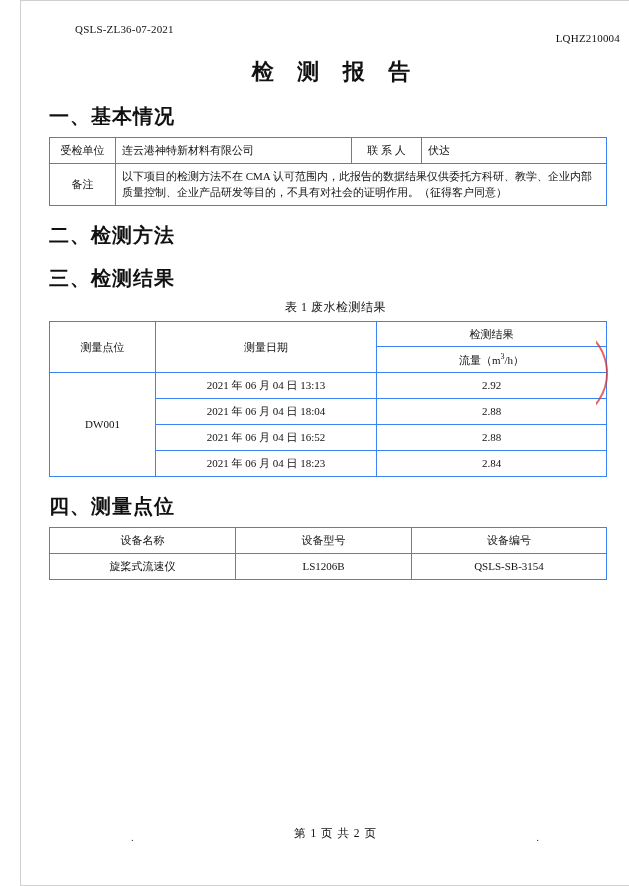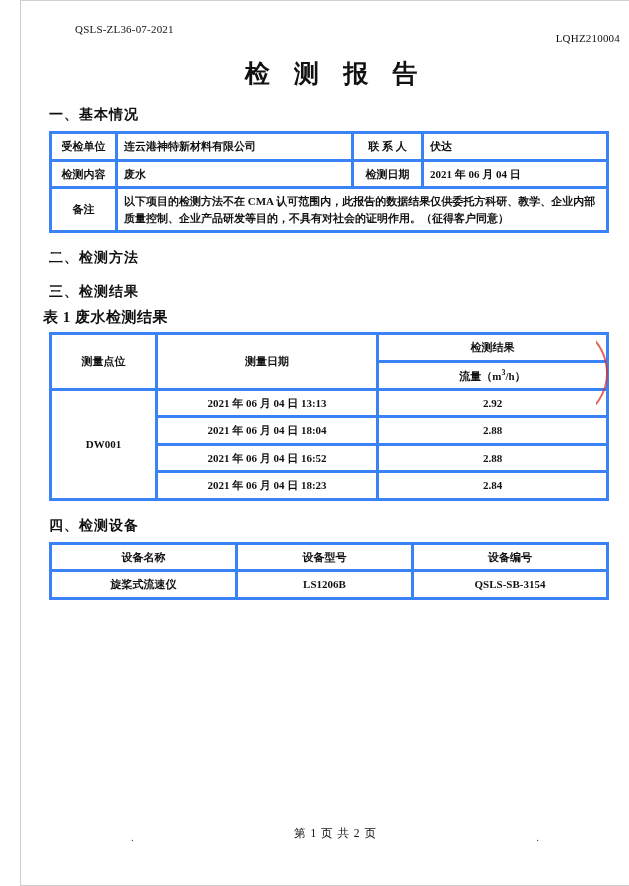--- a/index.html
+++ b/index.html
@@ -46,59 +46,59 @@
     white-space: nowrap;
   }
   .hdr .right {
     position: absolute;
     right: 8px;
     top: 13px;
     white-space: nowrap;
   }
   .title {
     text-align: center;
-    font-size: 25px;
+    font-size: 22px;
     letter-spacing: 9px;
     font-weight: bold;
     margin-top: 12px;
     margin-bottom: 6px;
     font-family: "Liberation Serif", "DejaVu Serif", serif;
   }
   .section-title {
-    font-size: 14px;
+    font-size: 20px;
     font-weight: bold;
     margin: 16px 0 7px 6px;
     letter-spacing: 1px;
   }
   table.grid {
     border-collapse: collapse;
     width: 557px;
     margin-left: 6px;
     table-layout: fixed;
   }
   table.grid td, table.grid th {
-    border: 3px solid #3b82f6;
+    border: 1px solid #3b82f6;
     font-size: 11px;
     padding: 4px 6px;
     vertical-align: middle;
-    font-weight: bold;
+    font-weight: normal;
     line-height: 1.5;
   }
   .c { text-align: center; }
   .l { text-align: left; }
   .lbl { text-align: center; }
   .note-cell {
     line-height: 1.7;
     padding: 6px 8px;
     text-align: left;
   }
   .tbl-caption {
-    text-align: left;
-    font-size: 15px;
-    font-weight: bold;
+    text-align: center;
+    font-size: 12px;
+    font-weight: normal;
     margin: 4px 0 5px 0;
     letter-spacing: 0.5px;
   }
   .h-row td { text-align: center; }
   .tall { height: 26px; }
   .sup { font-size: 8px; vertical-align: super; }
   .footer {
     position: absolute;
     left: 0;
     right: 0;
@@ -174,26 +174,20 @@
         <col style="width:185px">
       </colgroup>
       <tbody>
         <tr>
           <td class="lbl">受检单位</td>
           <td class="l">连云港神特新材料有限公司</td>
           <td class="lbl">联 系 人</td>
           <td class="l">伏达</td>
         </tr>
         <tr>
-          <td class="lbl">检测内容</td>
-          <td class="l">废水</td>
-          <td class="lbl">检测日期</td>
-          <td class="l">2021 年 06 月 04 日</td>
-        </tr>
-        <tr>
           <td class="lbl">备注</td>
           <td class="note-cell" colspan="3">以下项目的检测方法不在 CMA 认可范围内，此报告的数据结果仅供委托方科研、教学、企业内部质量控制、企业产品研发等目的，不具有对社会的证明作用。（征得客户同意）</td>
         </tr>
       </tbody>
     </table>
 
     <div class="section-title">二、检测方法</div>
 
     <div class="section-title">三、检测结果</div>
     <div class="tbl-caption">表 1  废水检测结果</div>
@@ -227,21 +221,21 @@
           <td class="c">2021 年 06 月 04 日 16:52</td>
           <td class="c">2.88</td>
         </tr>
         <tr class="tall">
           <td class="c">2021 年 06 月 04 日 18:23</td>
           <td class="c">2.84</td>
         </tr>
       </tbody>
     </table>
 
-    <div class="section-title">四、检测设备</div>
+    <div class="section-title">四、测量点位</div>
     <table class="grid">
       <colgroup>
         <col style="width:186px">
         <col style="width:176px">
         <col style="width:195px">
       </colgroup>
       <thead>
         <tr class="h-row">
           <td>设备名称</td>
           <td>设备型号</td>

